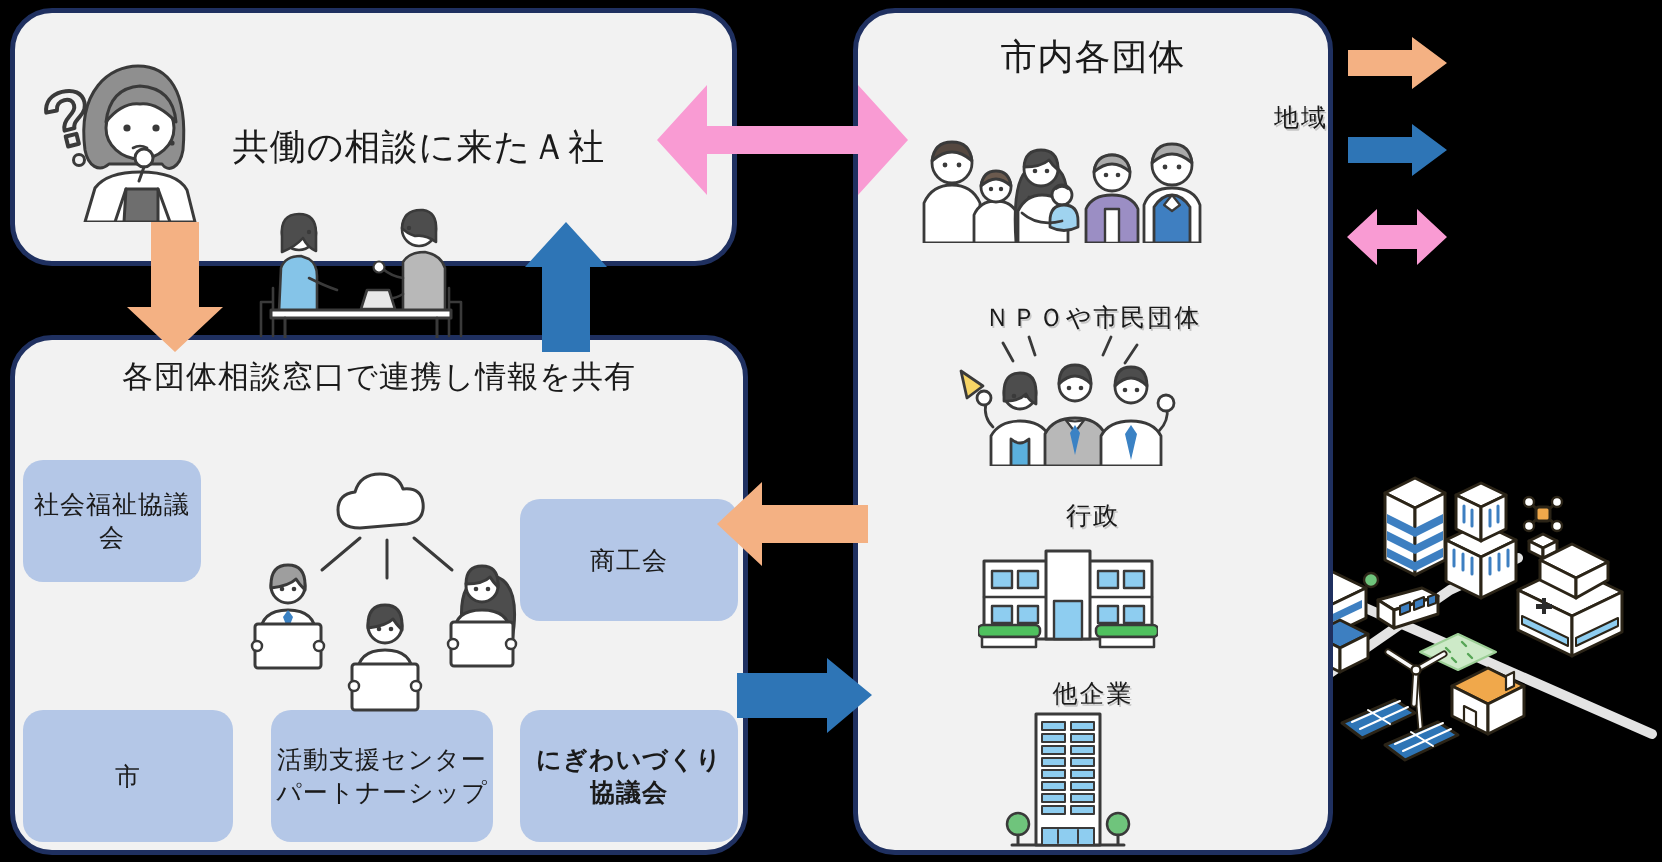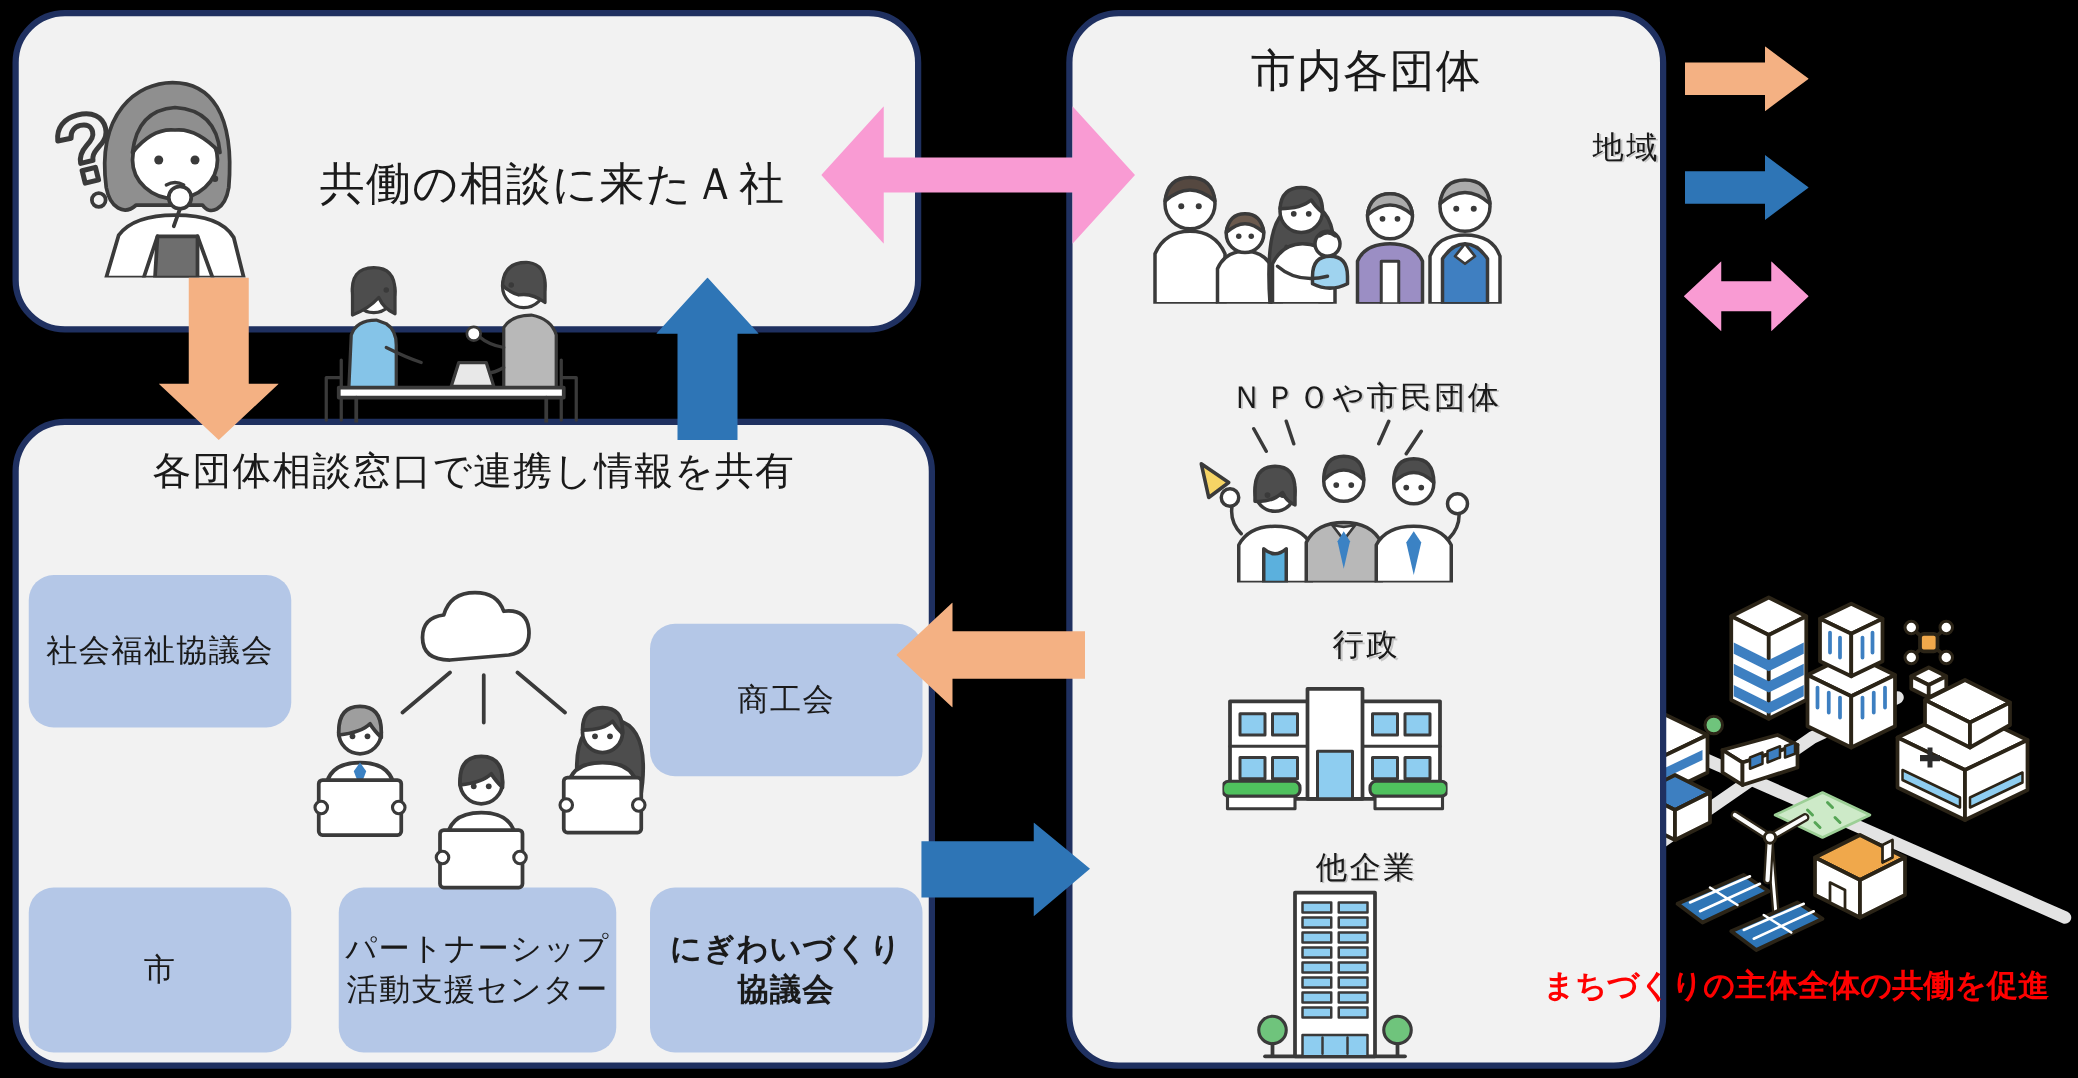--- a/index.html
+++ b/index.html
@@ -17,21 +17,21 @@
   .caption{position:absolute;left:1212px;top:772px;width:450px;text-align:center;
            font-size:25px;font-weight:bold;color:#ff0000;z-index:6;}
   svg{display:block;}
 </style>
 </head>
 <body>
 
 <div id="stage">
 
   <div class="panel" style="left:10px;top:8px;width:727px;height:258px;">
-    <div class="panel-title" style="left:187px;top:110px;width:480px;">共働の相談に来たＡ社</div>
+    <div class="panel-title" style="left:164px;top:110px;width:480px;">共働の相談に来たＡ社</div>
 
     <svg class="abs" style="left:12px;top:37px" width="180" height="172" viewBox="0 0 180 172">
       <g stroke="#3a3a3a" stroke-width="3" stroke-linecap="round" stroke-linejoin="round">
         <text x="18" y="96" font-size="78" font-weight="bold" fill="#f2f2f2" stroke="#3a3a3a" stroke-width="4" transform="rotate(-14 40 70)">?</text>
         <circle cx="52" cy="110" r="5.5" fill="#f2f2f2"></circle>
         <path d="M58,100 C50,40 83,16 111,16 C141,16 161,40 156,100 C153,118 141,123 135,114 L82,114 C72,123 61,116 58,100 Z" fill="#8f8f8f"></path>
         <ellipse cx="113" cy="78" rx="34" ry="31" fill="#fff"></ellipse>
         <path d="M79,72 Q83,38 113,36 Q146,38 149,72 Q130,52 113,54 Q95,52 79,72 Z" fill="#8f8f8f"></path>
         <circle cx="100" cy="78" r="3.6" fill="#3a3a3a" stroke="none"></circle>
         <circle cx="129" cy="78" r="3.6" fill="#3a3a3a" stroke="none"></circle>
@@ -44,32 +44,32 @@
         <path d="M117,117 L112,131" fill="none"></path>
       </g>
     </svg>
   </div>
 
   <div class="panel" style="left:10px;top:335px;width:738px;height:520px;">
     <div class="share-title" style="top:14px;">
       <div>各団体相談窓口で連携し情報を共有</div>
     </div>
 
-    <div class="org-box" style="left:8px;top:120px;width:210px;height:122px;">
+    <div class="org-box" style="left:8px;top:120px;width:178px;height:122px;align-items:flex-end;">
       <span>社会福祉協議会</span>
     </div>
     <div class="org-box" style="left:505px;top:116px;width:218px;height:122px;margin-top:43px;">
       <span>商工会</span>
     </div>
     <div class="org-box" style="left:8px;top:370px;width:210px;height:132px;">
       <span>市</span>
     </div>
     <div class="org-box" style="left:256px;top:370px;width:222px;height:132px;">
+      <span>活動支援センター</span>
       <span>パートナーシップ</span>
-      <span>活動支援センター</span>
     </div>
     <div class="org-box" style="left:505px;top:370px;width:218px;height:132px;font-weight:bold;">
       <span>にぎわいづくり</span>
       <span>協議会</span>
     </div>
 
     <svg class="abs" style="left:195px;top:118px" width="350" height="255" viewBox="0 0 350 255">
       <g stroke="#3a3a3a" stroke-width="3" stroke-linecap="round" stroke-linejoin="round">
         <path d="M150,70 q-22,0 -22,-18 q0,-16 17,-18 q5,-18 25,-18 q18,0 23,15 q18,-2 20,14 q2,18 -16,21 z" fill="#fff"></path>
         <path d="M150,80 L112,112 M177,82 L177,120 M204,80 L242,112" fill="none"></path>
@@ -389,15 +389,14 @@
       <polygon points="306,238 314,234 314,248 306,252" fill="#fff" stroke-width="2.2"></polygon>
       <polygon points="264,268 276,274 276,290 264,284" fill="#fff" stroke-width="2.2"></polygon>
 
       <polygon points="142,285 195,262 215,275 162,300" fill="#2e75b6"></polygon>
       <path d="M152,284 L200,263 M160,291 L208,269 M168,272 L190,286" stroke="#fff" stroke-width="2" fill="none"></path>
       <polygon points="185,307 238,284 258,297 205,322" fill="#2e75b6"></polygon>
       <path d="M195,306 L243,285 M203,313 L251,291 M211,294 L233,308" stroke="#fff" stroke-width="2" fill="none"></path>
     </g>
   </svg>
 
-  <div class="caption">まちづくりの主体全体の共働を促進</div>
 
 </div>
 
 </body></html>

